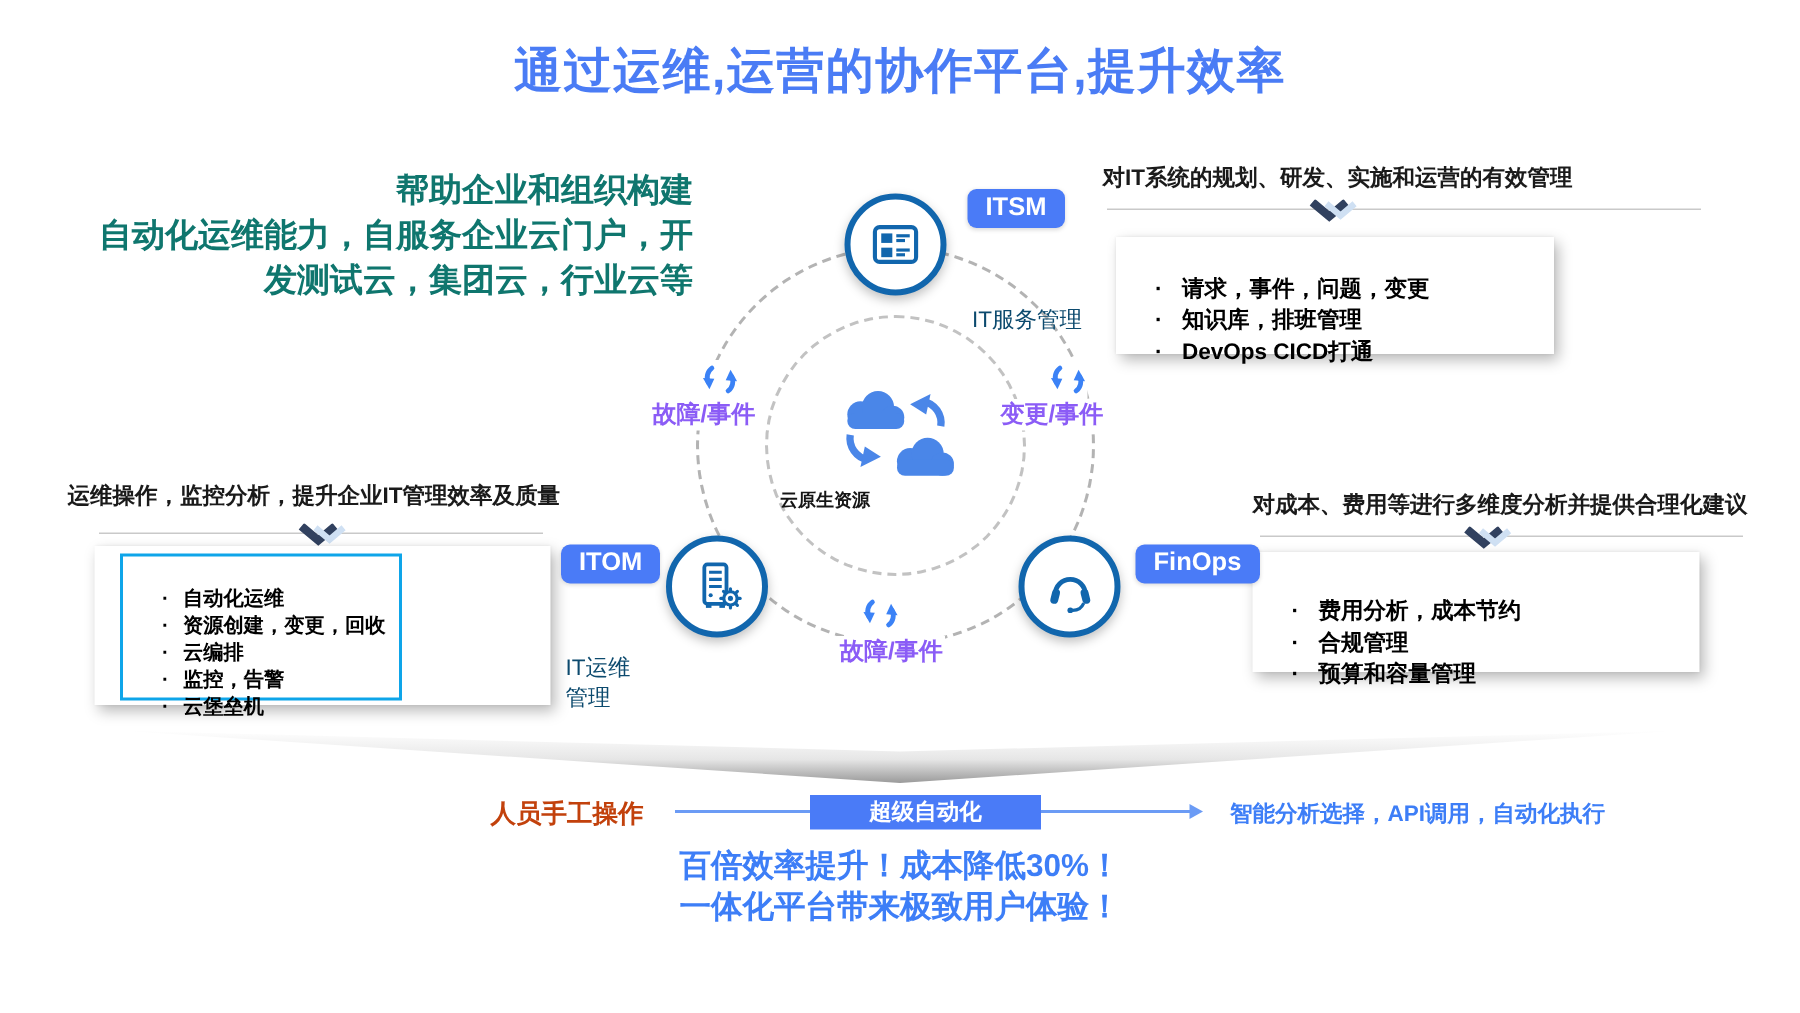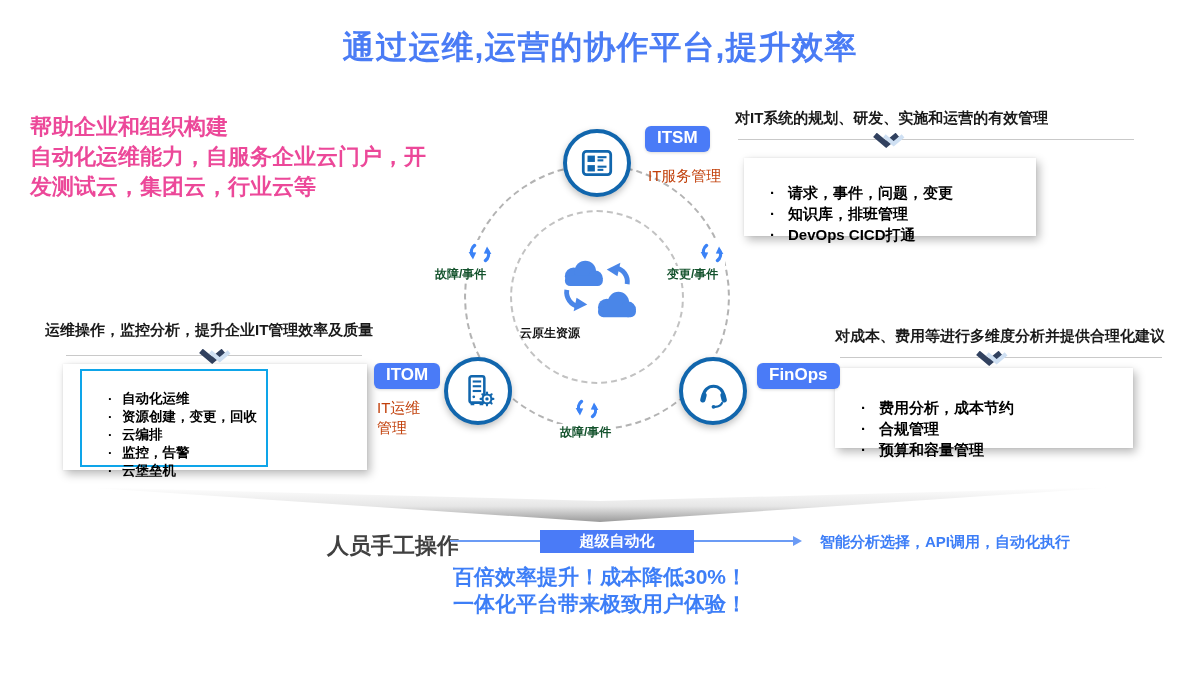--- a/index.html
+++ b/index.html
@@ -3,22 +3,22 @@
 <meta charset="utf-8">
 <style>
   html,body{margin:0;padding:0;background:#fff;}
   #slide{position:relative;width:1200px;height:675px;background:#fff;overflow:hidden;
          font-family:"Liberation Sans","DejaVu Sans",sans-serif;color:#111;}
   .abs{position:absolute;}
   
   #title{left:0;right:0;top:26px;text-align:center;font-size:32px;font-weight:bold;
          color:#4a7cf5;letter-spacing:1px;}
   
-  #intro{left:30px;top:112px;width:432px;text-align:left;font-size:22px;font-weight:bold;
-         line-height:30px;color:#ec4899;}
+  #intro{left:30px;top:112px;width:432px;text-align:right;font-size:22px;font-weight:bold;
+         line-height:30px;color:#0f766e;}
   
   .panel-header{font-size:15px;font-weight:bold;color:#1a1a1a;white-space:nowrap;}
   .divider{height:1px;background:#c9c9c9;}
   .chevron{width:34px;height:15px;}
   
   .shadow-box{background:#fff;box-shadow:3px 4px 9px rgba(0,0,0,0.28),0 0 2px rgba(0,0,0,0.08);}
   ul.blue-list{margin:16px;padding:0;list-style:none;color:#000000;font-weight:bold;}
   ul.blue-list li{position:relative;padding-left:28px;white-space:nowrap;}
   ul.blue-list li::before{content:"·";position:absolute;left:10px;}
   #itsm-list,#finops-list{font-size:15px;line-height:21px;}
@@ -26,27 +26,27 @@
   #itom-list{font-size:13.5px;line-height:18px;}
   #itom-list li{padding-left:24px;}
   
   .dashed-circle{border-radius:50%;border:2px dashed #b3b3b3;}
   
   .node-circle{width:68px;height:68px;border-radius:50%;background:#fff;border:4px solid #1166ad;
                box-sizing:border-box;display:flex;align-items:center;justify-content:center;
                box-shadow:0 3px 7px rgba(0,0,0,0.25);z-index:4;}
   .badge{background:#4a7bf7;color:#fff;font-size:17px;font-weight:bold;border-radius:6px;
          padding:2px 12px 4px 12px;z-index:4;box-shadow:0 1px 3px rgba(0,0,0,0.15);}
-  .node-sub{font-size:15px;color:#c2410c;line-height:20px;z-index:4;}
+  .node-sub{font-size:15px;color:#0c4a6e;line-height:20px;z-index:4;margin-top:38px;}
   
   .edge-icon{width:26px;height:26px;background:#fff;z-index:3;}
-  .edge-label{font-size:12px;font-weight:bold;color:#14532d;background:#fff;padding:0 2px;z-index:3;white-space:nowrap;}
+  .edge-label{font-size:16px;font-weight:bold;color:#8b5cf6;background:#fff;padding:0 2px;z-index:3;white-space:nowrap;}
   #center-label{font-size:12px;font-weight:bold;color:#151515;text-align:left;z-index:3;}
   
-  #flow-left{font-size:22px;font-weight:bold;color:#404040;}
+  #flow-left{font-size:17px;font-weight:bold;color:#c2410c;}
   #flow-line{height:2px;background:#6b9bf5;top:540px;}
   #flow-arrowhead{width:0;height:0;border-left:9px solid #6b9bf5;border-top:5px solid transparent;
                   border-bottom:5px solid transparent;}
   #flow-badge{background:#4a7bf7;color:#fff;font-size:15px;font-weight:bold;width:154px;height:23px;
               display:flex;align-items:center;justify-content:center;z-index:2;}
   #flow-right{font-size:15px;font-weight:bold;color:#3d7ef7;white-space:nowrap;}
   .slogan{left:0;right:0;text-align:center;font-size:21px;font-weight:bold;color:#3d7ef7;}
 </style>
 </head>
 <body>

